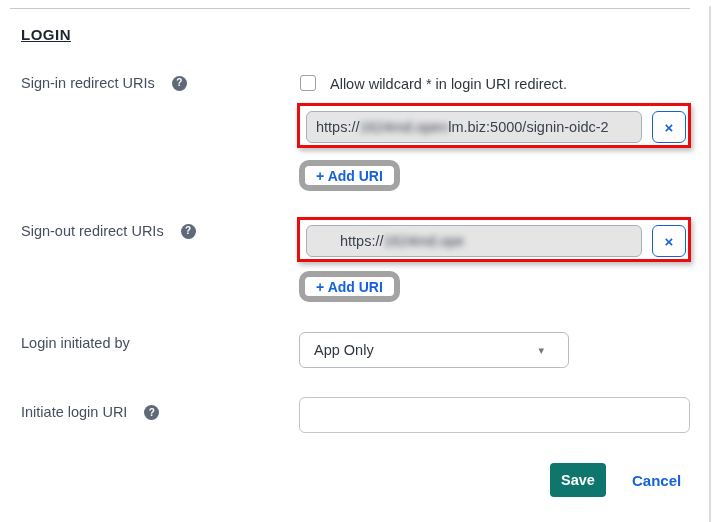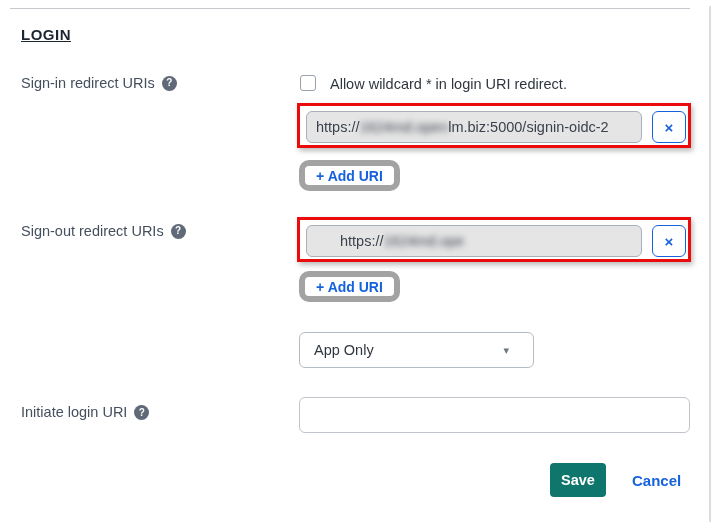--- a/index.html
+++ b/index.html
@@ -9,21 +9,21 @@
     font-family:"Liberation Sans", sans-serif; overflow:hidden;
   }
   .top-divider { position:absolute; left:10px; top:8px; width:680px; height:1px; background:#c6cacf; }
   .right-border { position:absolute; left:709px; top:6px; width:2px; height:516px; background:#d9dce0; }
   .section-title {
     position:absolute; left:21px; top:26px; font-size:15px; font-weight:700;
     color:#1d2531; letter-spacing:0.5px;text-decoration:underline;
   }
   .row-label {
     position:absolute; left:21px; font-size:14.5px; color:#454f5e;
-    display:flex; align-items:center; gap:7px; white-space:nowrap;
+    display:flex; align-items:center; gap:17px; white-space:nowrap;
   }
   .help-icon {
     display:inline-flex; width:15px; height:15px; border-radius:50%;
     background:#5f6977; color:#ffffff; font-size:10px; font-weight:700;
     align-items:center; justify-content:center; line-height:1;
   }
   .checkbox {
     position:absolute; left:300px; top:75px; width:16px; height:16px;
     border:1px solid #9aa2ad; border-radius:3px; background:#fff;
   }
@@ -49,21 +49,21 @@
     color:#1662dd; font-size:15px; font-weight:600;
     display:flex; align-items:center; justify-content:center; cursor:pointer;
   }
   .add-uri-btn {
     position:absolute; left:299px; width:101px; height:31px;
     border:6px solid #a3a3a3; border-radius:10px; background:#fff;
     color:#1662dd; font-size:14px; font-weight:600;
     display:flex; align-items:center; justify-content:center; cursor:pointer; white-space:nowrap;
   }
   .select-box {
-    position:absolute; left:299px; top:332px; width:235px; height:36px;
+    position:absolute; left:299px; top:332px; width:270px; height:36px;
     border:1px solid #b6bcc4; border-radius:6px; background:#fff;
     display:flex; align-items:center; padding:0 24px 0 14px;
     font-size:14.5px; color:#30363f; cursor:pointer;
   }
   .select-caret { margin-left:auto; color:#6e7780; font-size:11px; }
   .plain-input {
     position:absolute; left:299px; top:397px; width:391px; height:36px;
     border:1px solid #c0c5cc; border-radius:6px; background:#fff;
     font-size:14.5px; color:#3b424d; padding:0 10px;
     font-family:"Liberation Sans", sans-serif; outline:none;
@@ -116,20 +116,23 @@
   <div class="annotation-box" style="top:217px;"></div>
   <div class="uri-input indented" style="top:225px;">
     <span>https://</span>
       <span class="redacted">1624md.ope</span>
   </div>
   <div class="remove-btn" style="top:225px;">
     <span>×</span>
   </div>
   <div class="add-uri-btn" style="top:271px;">+ Add URI</div>
 
+  <div class="row-label" style="top:335px;">
+    <span>Login initiated by</span>
+  </div>
   <div class="select-box">
     <span>App Only</span>
     <span class="select-caret">▾</span>
   </div>
 
   <div class="row-label" style="top:404px;align-items:flex-end;">
     <span>Initiate login URI</span>
     <span class="help-icon">?</span>
   </div>
   <input class="plain-input" type="text" value="" style="">

